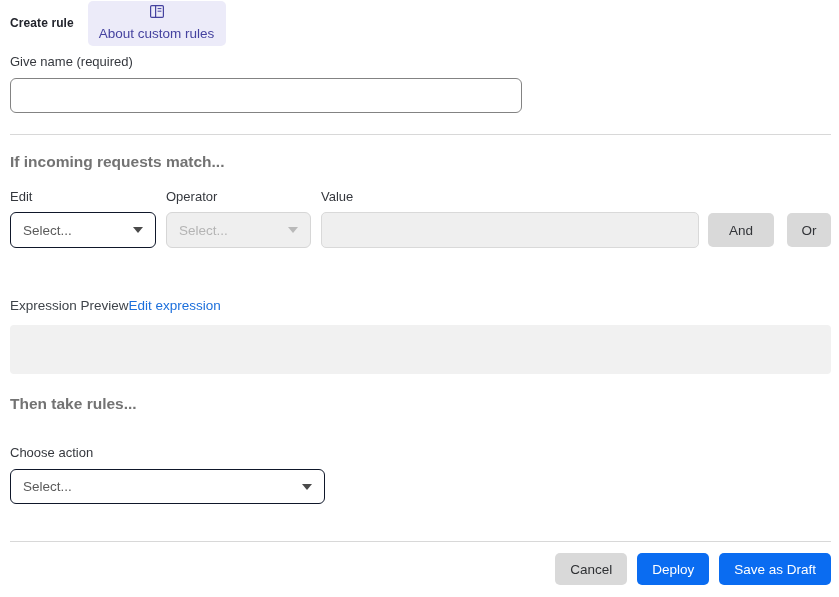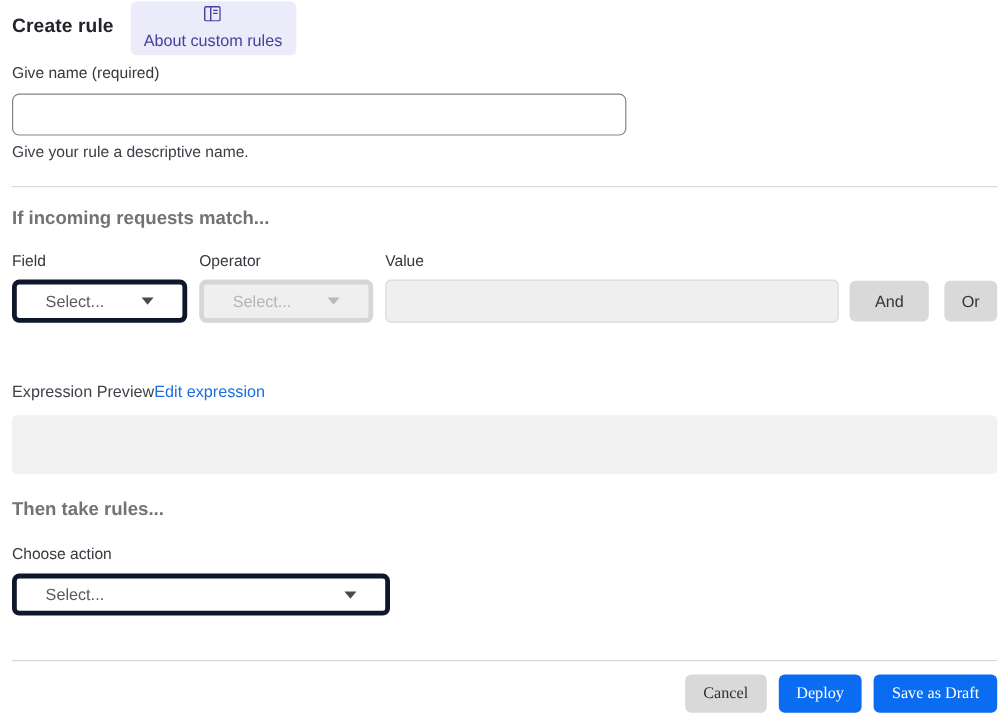--- a/index.html
+++ b/index.html
@@ -7,21 +7,21 @@
   body {
     width: 839px; height: 597px;
     font-family: "Liberation Sans", "DejaVu Sans", sans-serif;
     color: #24262d;
     overflow: hidden;
   }
   .page { width: 839px; height: 597px; padding: 10px 8px 0 10px; }
 
   
   .header { display: flex; align-items: center; gap: 14px; height: 26px; }
-  .page-title { font-size: 16px; font-weight: 700; color: #22242c; letter-spacing: 0.1px; }
+  .page-title { font-size: 12px; font-weight: 700; color: #22242c; letter-spacing: 0.1px; }
   .badge {
     display: inline-flex; align-items: center; gap: 8px;
     background: #ecebf9; color: #45429f;
     font-size: 13.5px; padding: 4px 12px 5px 11px; border-radius: 5px;
     cursor: pointer;
     flex-direction: column;
   }
   .badge svg { display: block; }
 
   
@@ -39,22 +39,22 @@
 
   .divider { border: none; border-top: 1px solid #d8d8d8; margin-top: 21px; }
 
   .section-heading { margin-top: 18px; font-size: 15.5px; font-weight: 700; color: #737373; }
 
   
   .match-row { display: flex; align-items: flex-end; margin-top: 18px; }
   .match-col .field-label { display: block; }
   .control { margin-top: 8px; height: 36px; display: flex; align-items: center; justify-content: space-between; }
   .select {
-    border: 4px solid #0f172a; border-radius: 6px; background: #fff;
-    padding: 0 24px; cursor: pointer; justify-content: space-between;
+    border: 1px solid #0f172a; border-radius: 6px; background: #fff;
+    padding: 0 12px; cursor: pointer; justify-content: space-between;
   }
   .select .placeholder { font-size: 13.5px; color: #5a5a5a; }
   .select.disabled {
     background: #efefef; border-color: #d6d6d6; cursor: default;
   }
   .select.disabled .placeholder { color: #b4b4b4; }
   .caret {
     width: 0; height: 0;
     border-left: 5px solid transparent; border-right: 5px solid transparent;
     border-top: 6px solid #4a4a4a;
@@ -83,29 +83,29 @@
   .expr-label { font-size: 13.5px; color: #3f444a; }
   .expr-link { font-size: 13.5px; color: #1b6fdc; text-decoration: none; cursor: pointer; }
   .expr-box {
     margin-top: 12px; width: 821px; height: 49px;
     background: #f1f1f1; border-radius: 4px;
     font-size: 13px; color: #444; padding: 8px 10px;
   }
 
   
   .action-heading { margin-top: 21px; }
-  .choose-label { display: block; margin-top: 20px; }
+  .choose-label { display: block; margin-top: 32px; }
   .action-select { margin-top: 9px; width: 315px; height: 35px; }
 
   
   .footer-divider { margin-top: 37px; }
   .footer { margin-top: 11px; display: flex; justify-content: flex-end; gap: 10px; }
   .btn {
     height: 32px; border: none; border-radius: 5px;
-    font-size: 13.5px; font-family: Liberation Serif, serif;
+    font-size: 13.5px; font-family: Liberation Sans, sans-serif;
     padding: 0 15px; cursor: pointer;
   }
   .btn-gray { background: #d9d9d9; color: #2e3033; }
   .btn-blue { background: #0a6cf1; color: #ffffff; }
 </style>
 </head>
 <body>
 
 <div class="page">
 
@@ -120,30 +120,29 @@
           <line x1="7.6" y1="6.2" x2="11.4" y2="6.2" stroke-width="1"></line>
         </svg>
       </span>
       <span>About custom rules</span>
     </div>
   </div>
 
   <div class="rule-name">
     <label class="field-label">Give name (required)</label>
     <input class="text-input" type="text" value="" style="">
-    <div class="help-text">Give your rule a descriptive name.</div>
   </div>
 
   <hr class="divider">
 
   <div class="section-heading">If incoming requests match...</div>
 
   <div class="match-row">
     <div class="match-col col-field">
-      <label class="field-label">Field</label>
+      <label class="field-label">Edit</label>
       <div class="control select">
         <span class="placeholder">Select...</span>
         <span class="caret"></span>
       </div>
     </div>
 
     <div class="match-col col-operator">
       <label class="field-label">Operator</label>
       <div class="control select disabled">
         <span class="placeholder">Select...</span>

